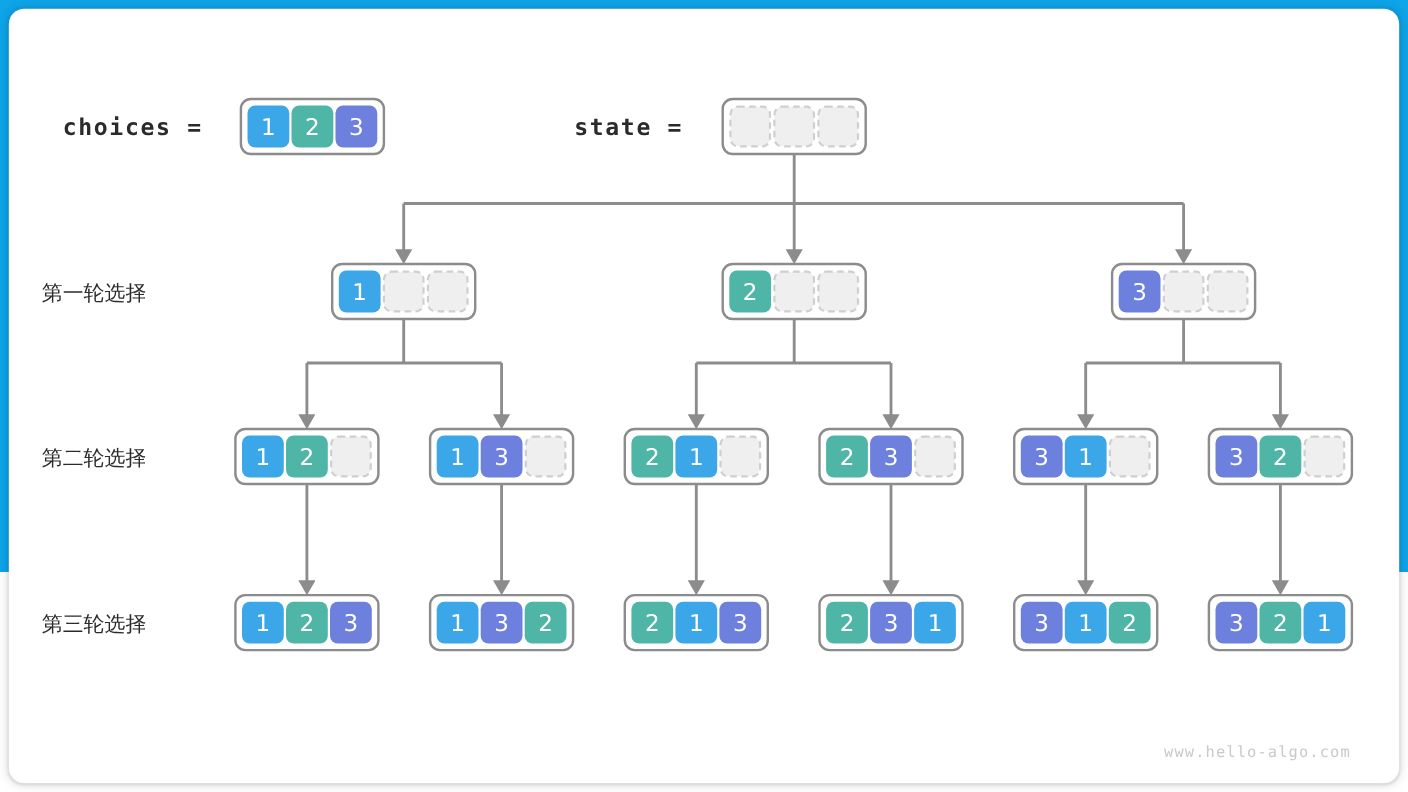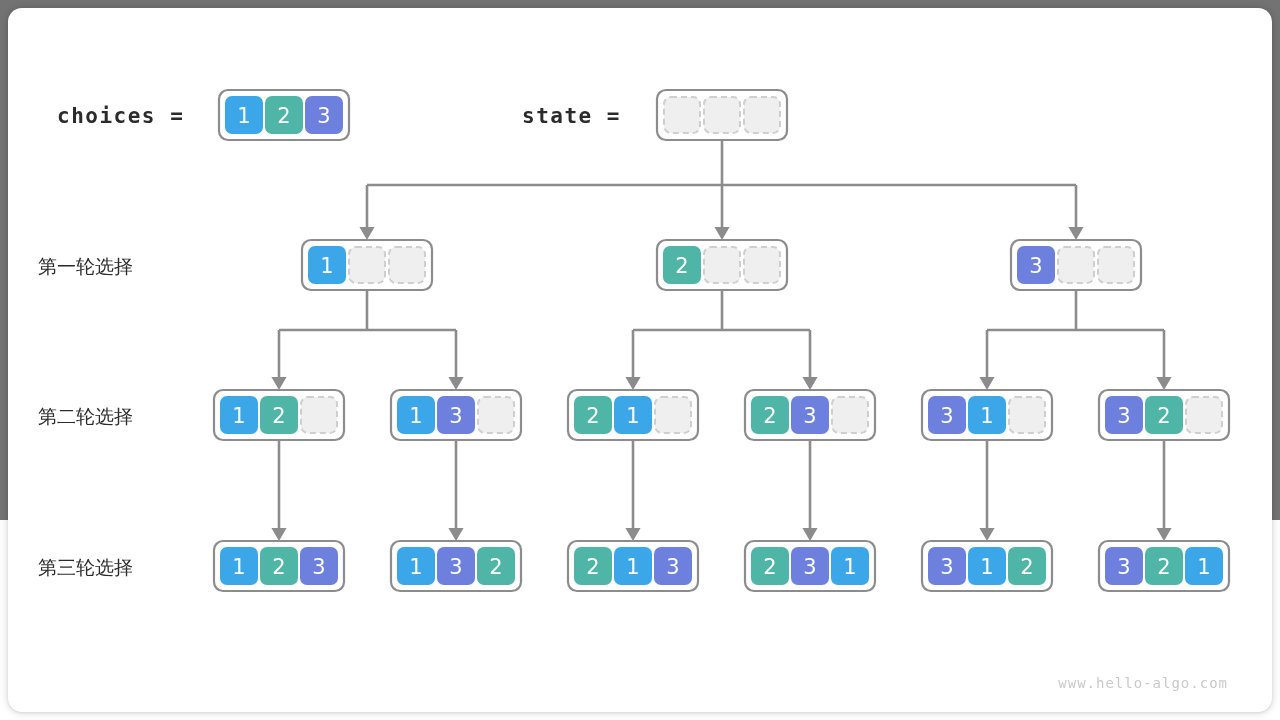--- a/index.html
+++ b/index.html
@@ -8,21 +8,21 @@
     background: #ffffff;
     width: 1280px;
     height: 720px;
     overflow: hidden;
     font-family: "Liberation Sans", sans-serif;
   }
   #canvas {
     position: relative;
     width: 1280px;
     height: 520px;
-    background: #737373;
+    background: #0ea5e9;
   }
   #frame {
     position: absolute;
     left: 8px;
     top: 8px;
     width: 1264px;
     height: 704px;
     background: #ffffff;
     border-radius: 14px;
     box-shadow: 0 0 10px rgba(0,0,0,0.16), 0 1px 3px rgba(0,0,0,0.10);

